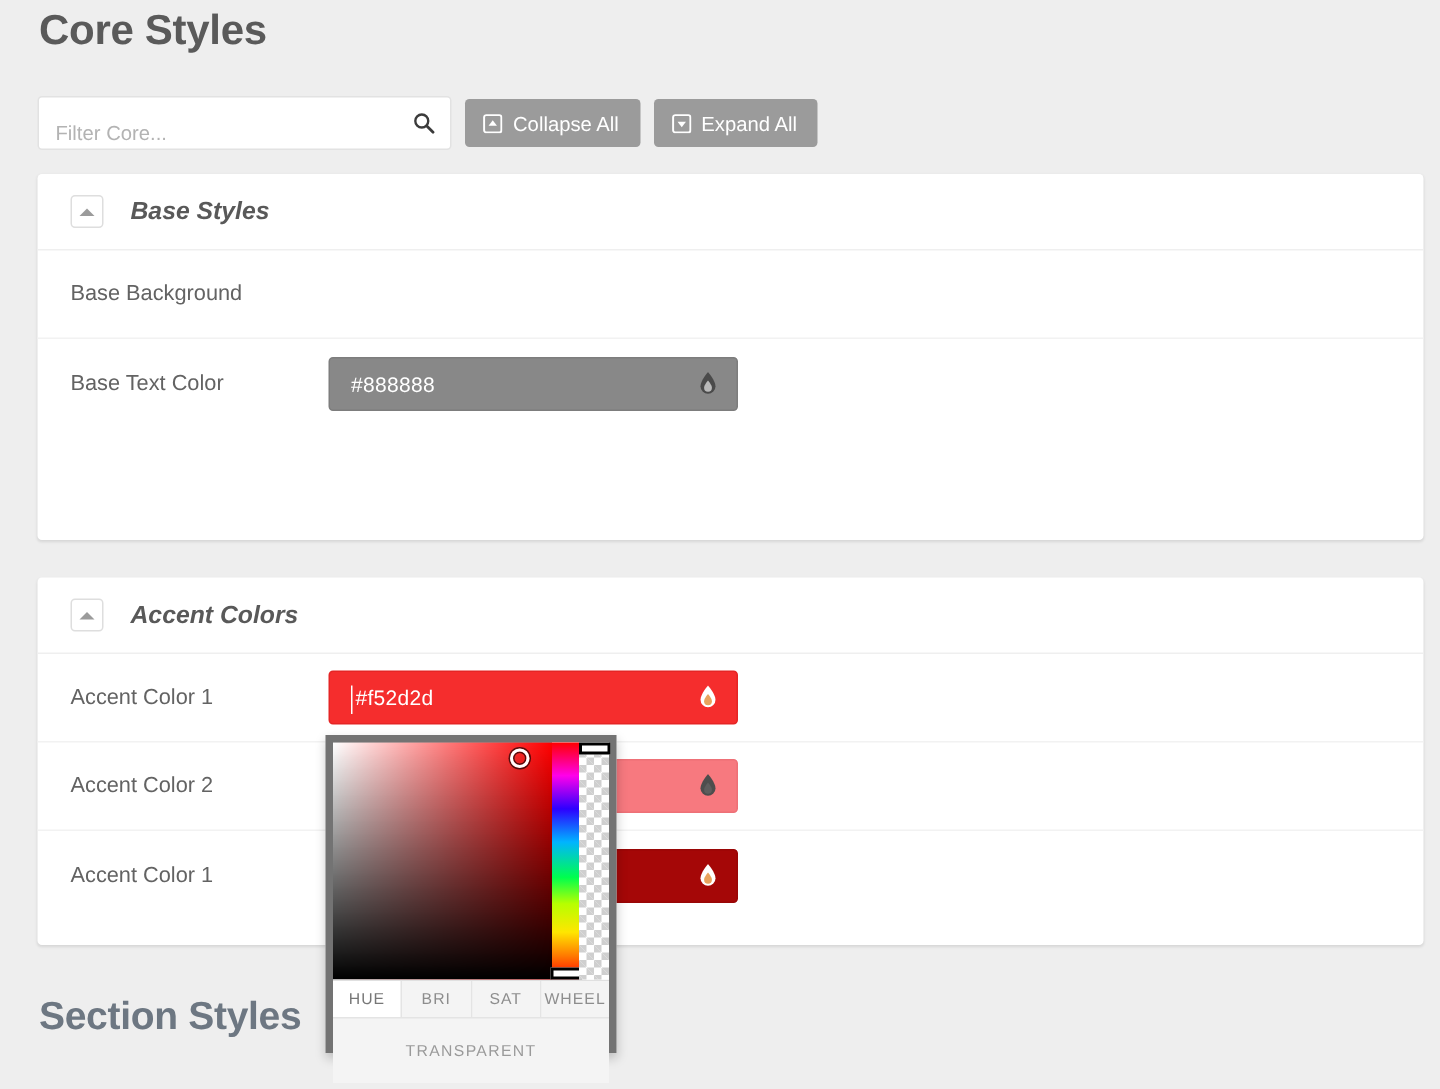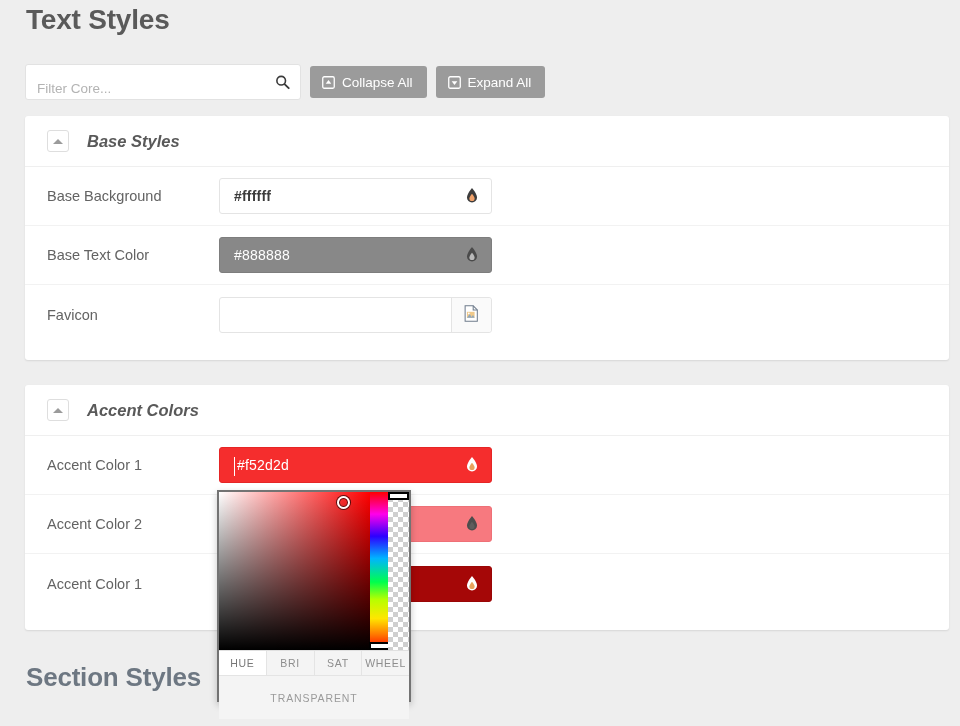--- a/index.html
+++ b/index.html
@@ -185,21 +185,21 @@
     color: #6d7782;
     letter-spacing: -0.2px;
   }
 
   
   .picker {
     position: absolute;
     left: 217px; top: 490px;
     width: 194px; height: 212px;
     background: #f4f4f4;
-    border: 2px solid #737373;
+    border: 5px solid #737373;
     box-shadow: 0 3px 7px rgba(0,0,0,0.22);
     z-index: 50;
   }
   .picker-top {
     position: relative;
     height: 158px;
     display: flex;
     background: #fff;
   }
   .sat-box {
@@ -279,21 +279,21 @@
     left: 14px; top: 9px;
     width: 1px; height: 19px;
     background: #ffffff;
   }
 </style>
 </head>
 <body>
 
 <div class="page">
 
-  <div class="page-title">Text Styles</div>
+  <div class="page-title">Core Styles</div>
 
   <div class="toolbar">
     <div class="filter-wrap">
       <input class="filter-input" type="text" placeholder="Filter Core..." style="">
       <span class="search-icon">
         <svg viewBox="0 0 16 16" width="15" height="15">
           <circle cx="6.6" cy="6.6" r="4.6" fill="none" stroke="#3b3b3b" stroke-width="1.7"></circle>
           <line x1="10.2" y1="10.2" x2="14.6" y2="14.6" stroke="#3b3b3b" stroke-width="2" stroke-linecap="round"></line>
         </svg>
       </span>
@@ -323,62 +323,35 @@
   <div class="panel" id="panel-base">
     <div class="panel-head">
       <button class="toggle-btn">
         <span class="caret-up"></span>
       </button>
       <span class="panel-title">Base Styles</span>
     </div>
 
     <div class="row">
       <div class="row-label">Base Background</div>
-      <div class="field" style="background:#ffffff">
-        <span class="field-text">#ffffff</span>
-        <span class="drop-icon">
-          <svg viewBox="0 0 12 16" width="12" height="16">
-            <path d="M6 0.5 C6 0.5 1 6.3 1 10 a5 5 0 0 0 10 0 C11 6.3 6 0.5 6 0.5 Z" fill="#3d3d3d"></path>
-            <path d="M6 6.2 C6 6.2 3.4 9.1 3.4 11 a2.6 2.6 0 0 0 5.2 0 C8.6 9.1 6 6.2 6 6.2 Z" fill="#f0a26b"></path>
-          </svg>
-        </span>
-      </div>
     </div>
 
     <div class="row">
       <div class="row-label">Base Text Color</div>
       <div class="field dark" style="background:#888888;border-color:#7d7d7d">
         <span class="field-text">#888888</span>
         <span class="drop-icon">
           <svg viewBox="0 0 12 16" width="12" height="16">
             <path d="M6 0.5 C6 0.5 1 6.3 1 10 a5 5 0 0 0 10 0 C11 6.3 6 0.5 6 0.5 Z" fill="#4a4a4a"></path>
             <path d="M6 6.2 C6 6.2 3.4 9.1 3.4 11 a2.6 2.6 0 0 0 5.2 0 C8.6 9.1 6 6.2 6 6.2 Z" fill="#b9b9b9"></path>
           </svg>
         </span>
       </div>
     </div>
 
-    <div class="row">
-      <div class="row-label">Favicon</div>
-      <div class="field favicon">
-        <input class="favicon-input" type="text" value="" style="">
-        <button class="favicon-btn">
-          <span>
-            <svg viewBox="0 0 16 18" width="15" height="17">
-              <path d="M1.2 0.8 h8.6 l4.4 4.4 v12 h-13 Z" fill="#ffffff" stroke="#6f7c8c" stroke-width="1.1"></path>
-              <path d="M9.8 0.8 v4.4 h4.4" fill="none" stroke="#6f7c8c" stroke-width="1.1"></path>
-              <rect x="3.1" y="7.2" width="8.2" height="6.4" fill="#f0c98a"></rect>
-              <path d="M3.1 13.6 L6.1 9.6 L8.4 13.6 Z" fill="#8fa7bd"></path>
-              <path d="M7.4 13.6 L9.6 10.7 L11.3 13.6 Z" fill="#8fa7bd"></path>
-              <circle cx="5.1" cy="8.9" r="0.95" fill="#ffffff"></circle>
-            </svg>
-          </span>
-        </button>
-      </div>
-    </div>
   </div>
 
   <div class="panel" id="panel-accent">
     <div class="panel-head">
       <button class="toggle-btn">
         <span class="caret-up"></span>
       </button>
       <span class="panel-title">Accent Colors</span>
     </div>
 

